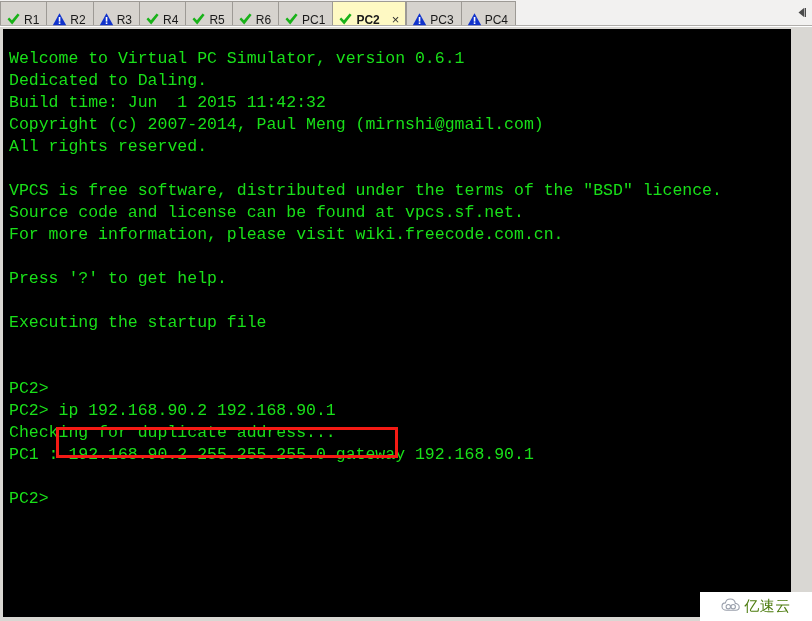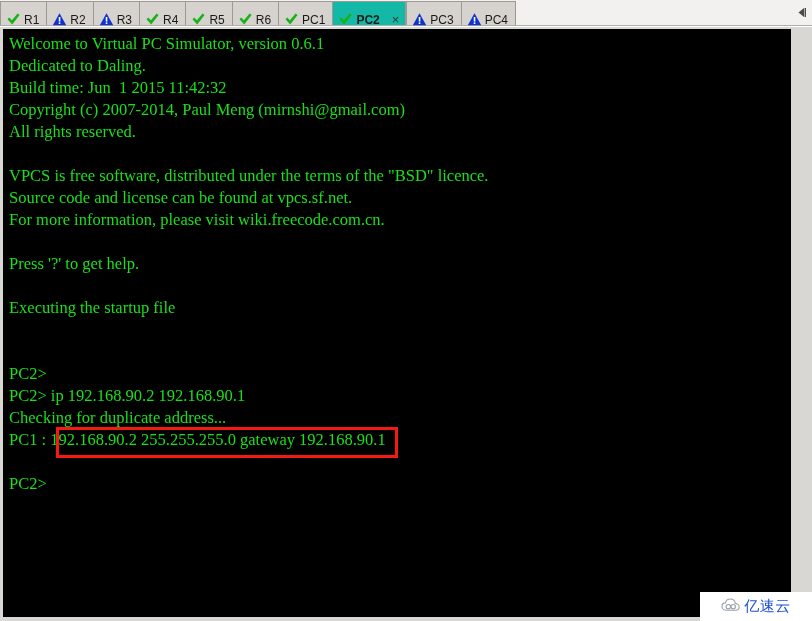--- a/index.html
+++ b/index.html
@@ -45,21 +45,21 @@
     border-bottom: none;
     border-right: none;
     font-size: 12px;
     color: #1a1a1a;
     white-space: nowrap;
     cursor: default;
   }
   .tab:first-child { border-left: 1px solid #9d9a95; }
   .tab.last-of-group { border-right: 1px solid #9d9a95; justify-content: flex-end; }
   .tab.active {
-    background: #14b8a6;
+    background: #fef9c3;
     font-weight: bold;
     border: 1px solid #9d9a95;
     border-bottom: none;
     padding-right: 3px;
   }
   .tab-label { line-height: 22px; }
   .tab-close {
     margin-left: 9px;
     margin-right: 3px;
     font-size: 13px;
@@ -94,22 +94,22 @@
     top: 2px;
     width: 788px;
     height: 588px;
     background: #000000;
     box-sizing: border-box;
     overflow: hidden;
   }
   #term-text {
     position: absolute;
     left: 6px;
-    top: 4px;
-    font-family: Liberation Serif, serif;
+    top: 19px;
+    font-family: Liberation Mono, monospace;
     font-size: 16.5px;
     line-height: 22px;
     color: #19e019;
     white-space: pre;
     letter-spacing: 0px;
   }
   .term-line { height: 22px; }
 
   
   #redbox {
@@ -132,21 +132,21 @@
     height: 29px;
     background: #ffffff;
     display: flex;
     align-items: center;
     justify-content: center;
     gap: 3px;
   }
   #watermark .wm-text {
     font-family: "DejaVu Sans", sans-serif;
     font-size: 15px;
-    color: #1d4ed8;
+    color: #4d7c0f;
     letter-spacing: 0.5px;
   }
 </style>
 </head>
 <body>
 
 <div id="tabbar">
   <div class="tabs-strip">
       <div class="tab">
         <span class="icon-check">

